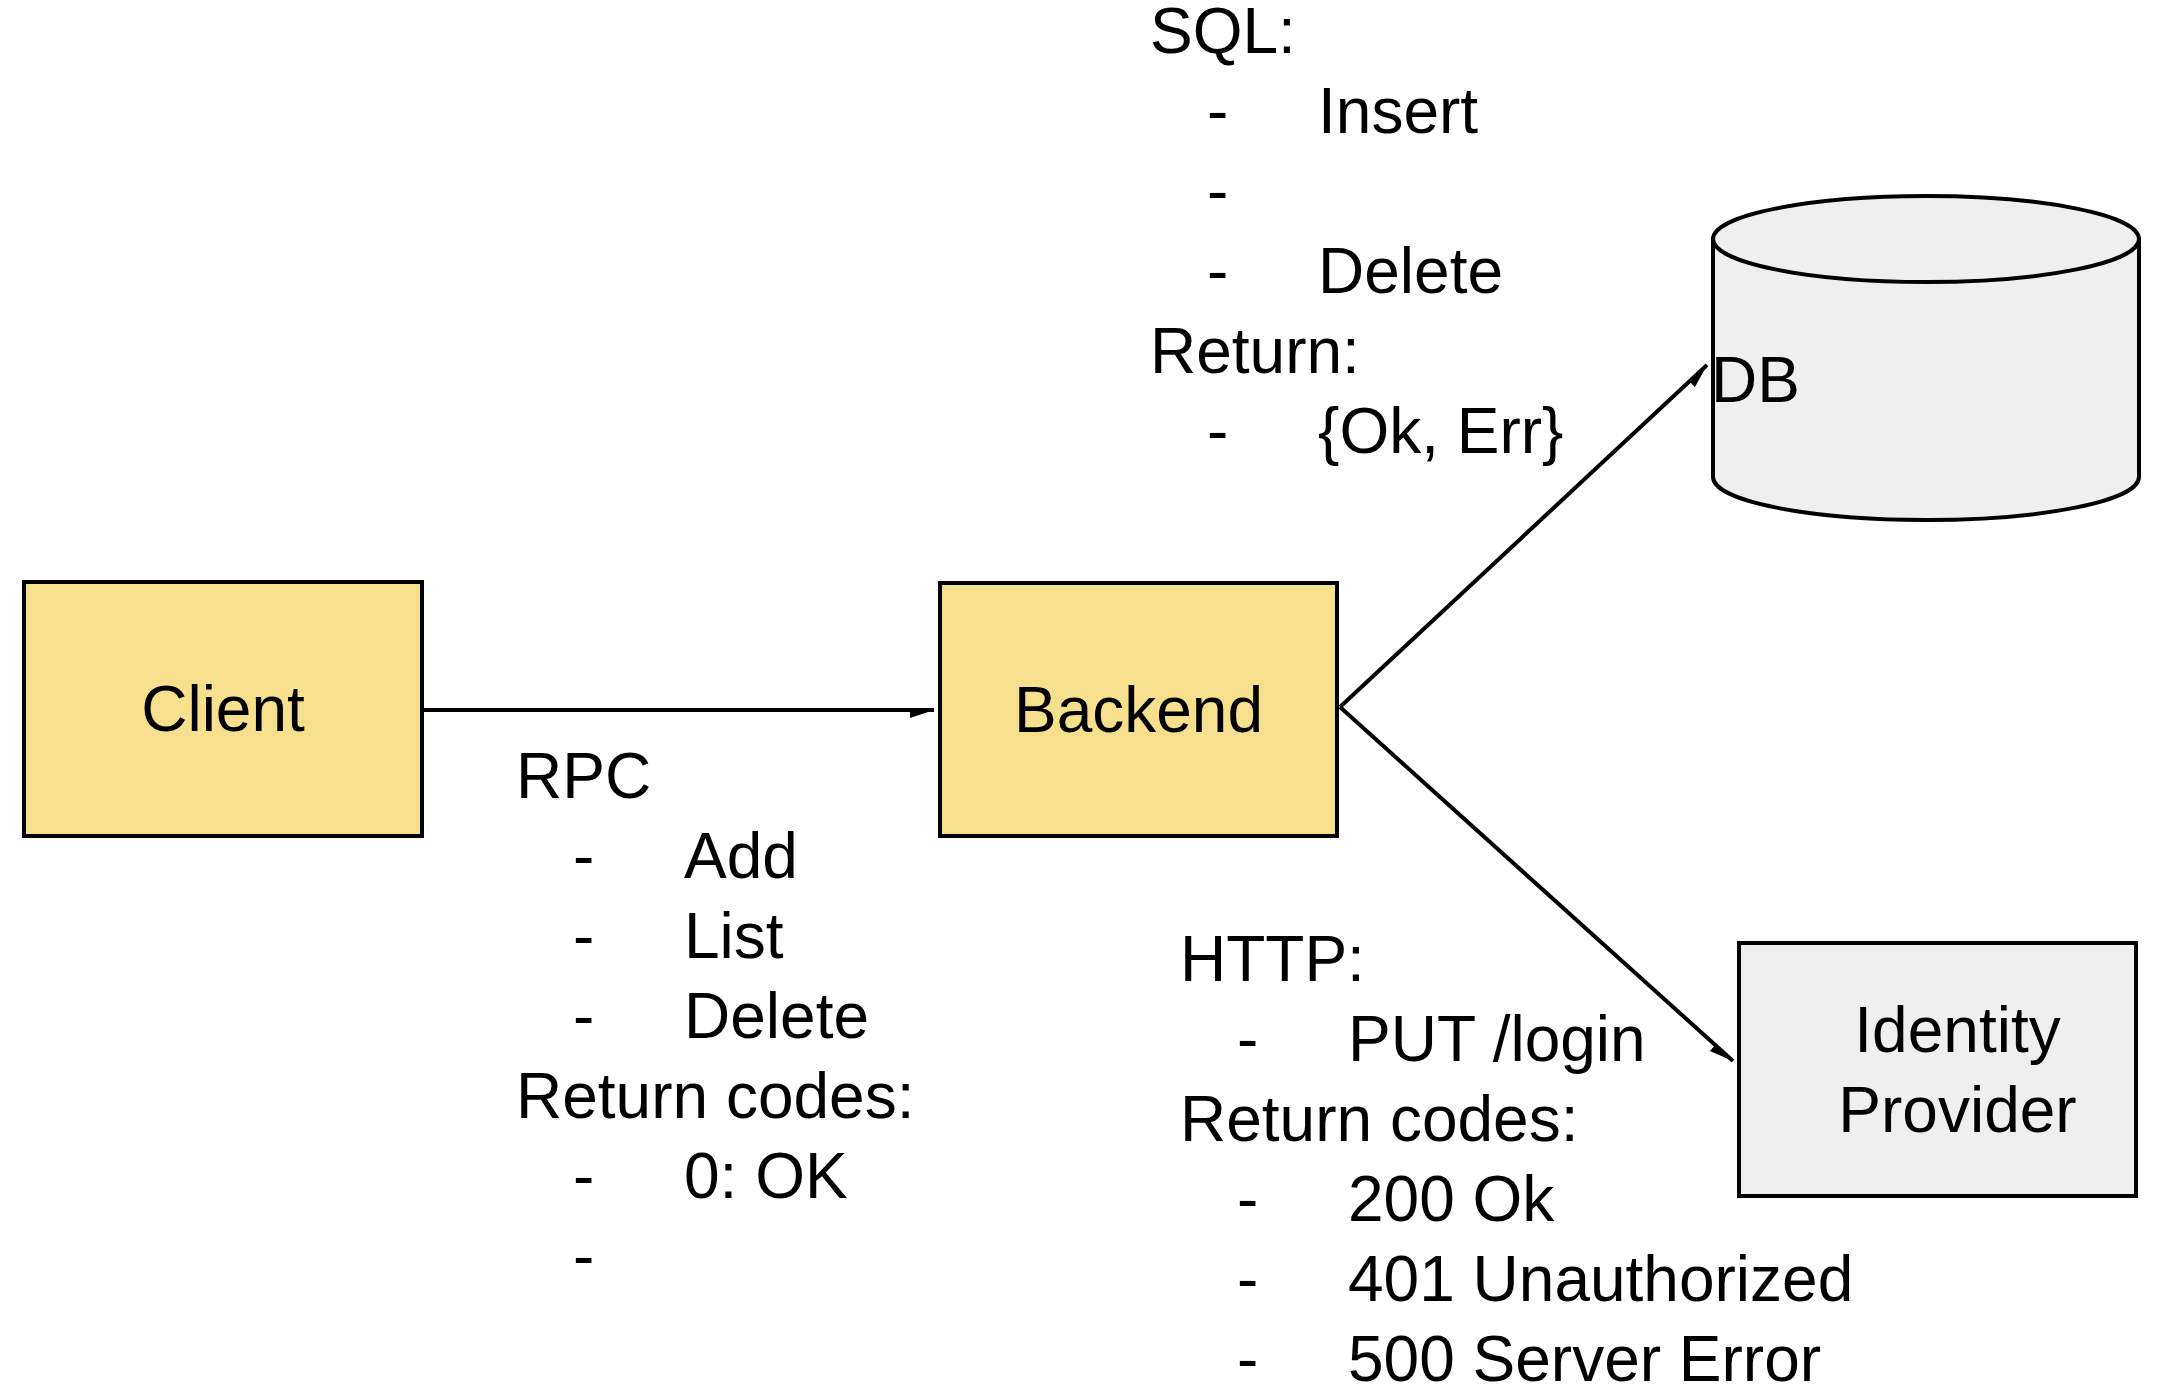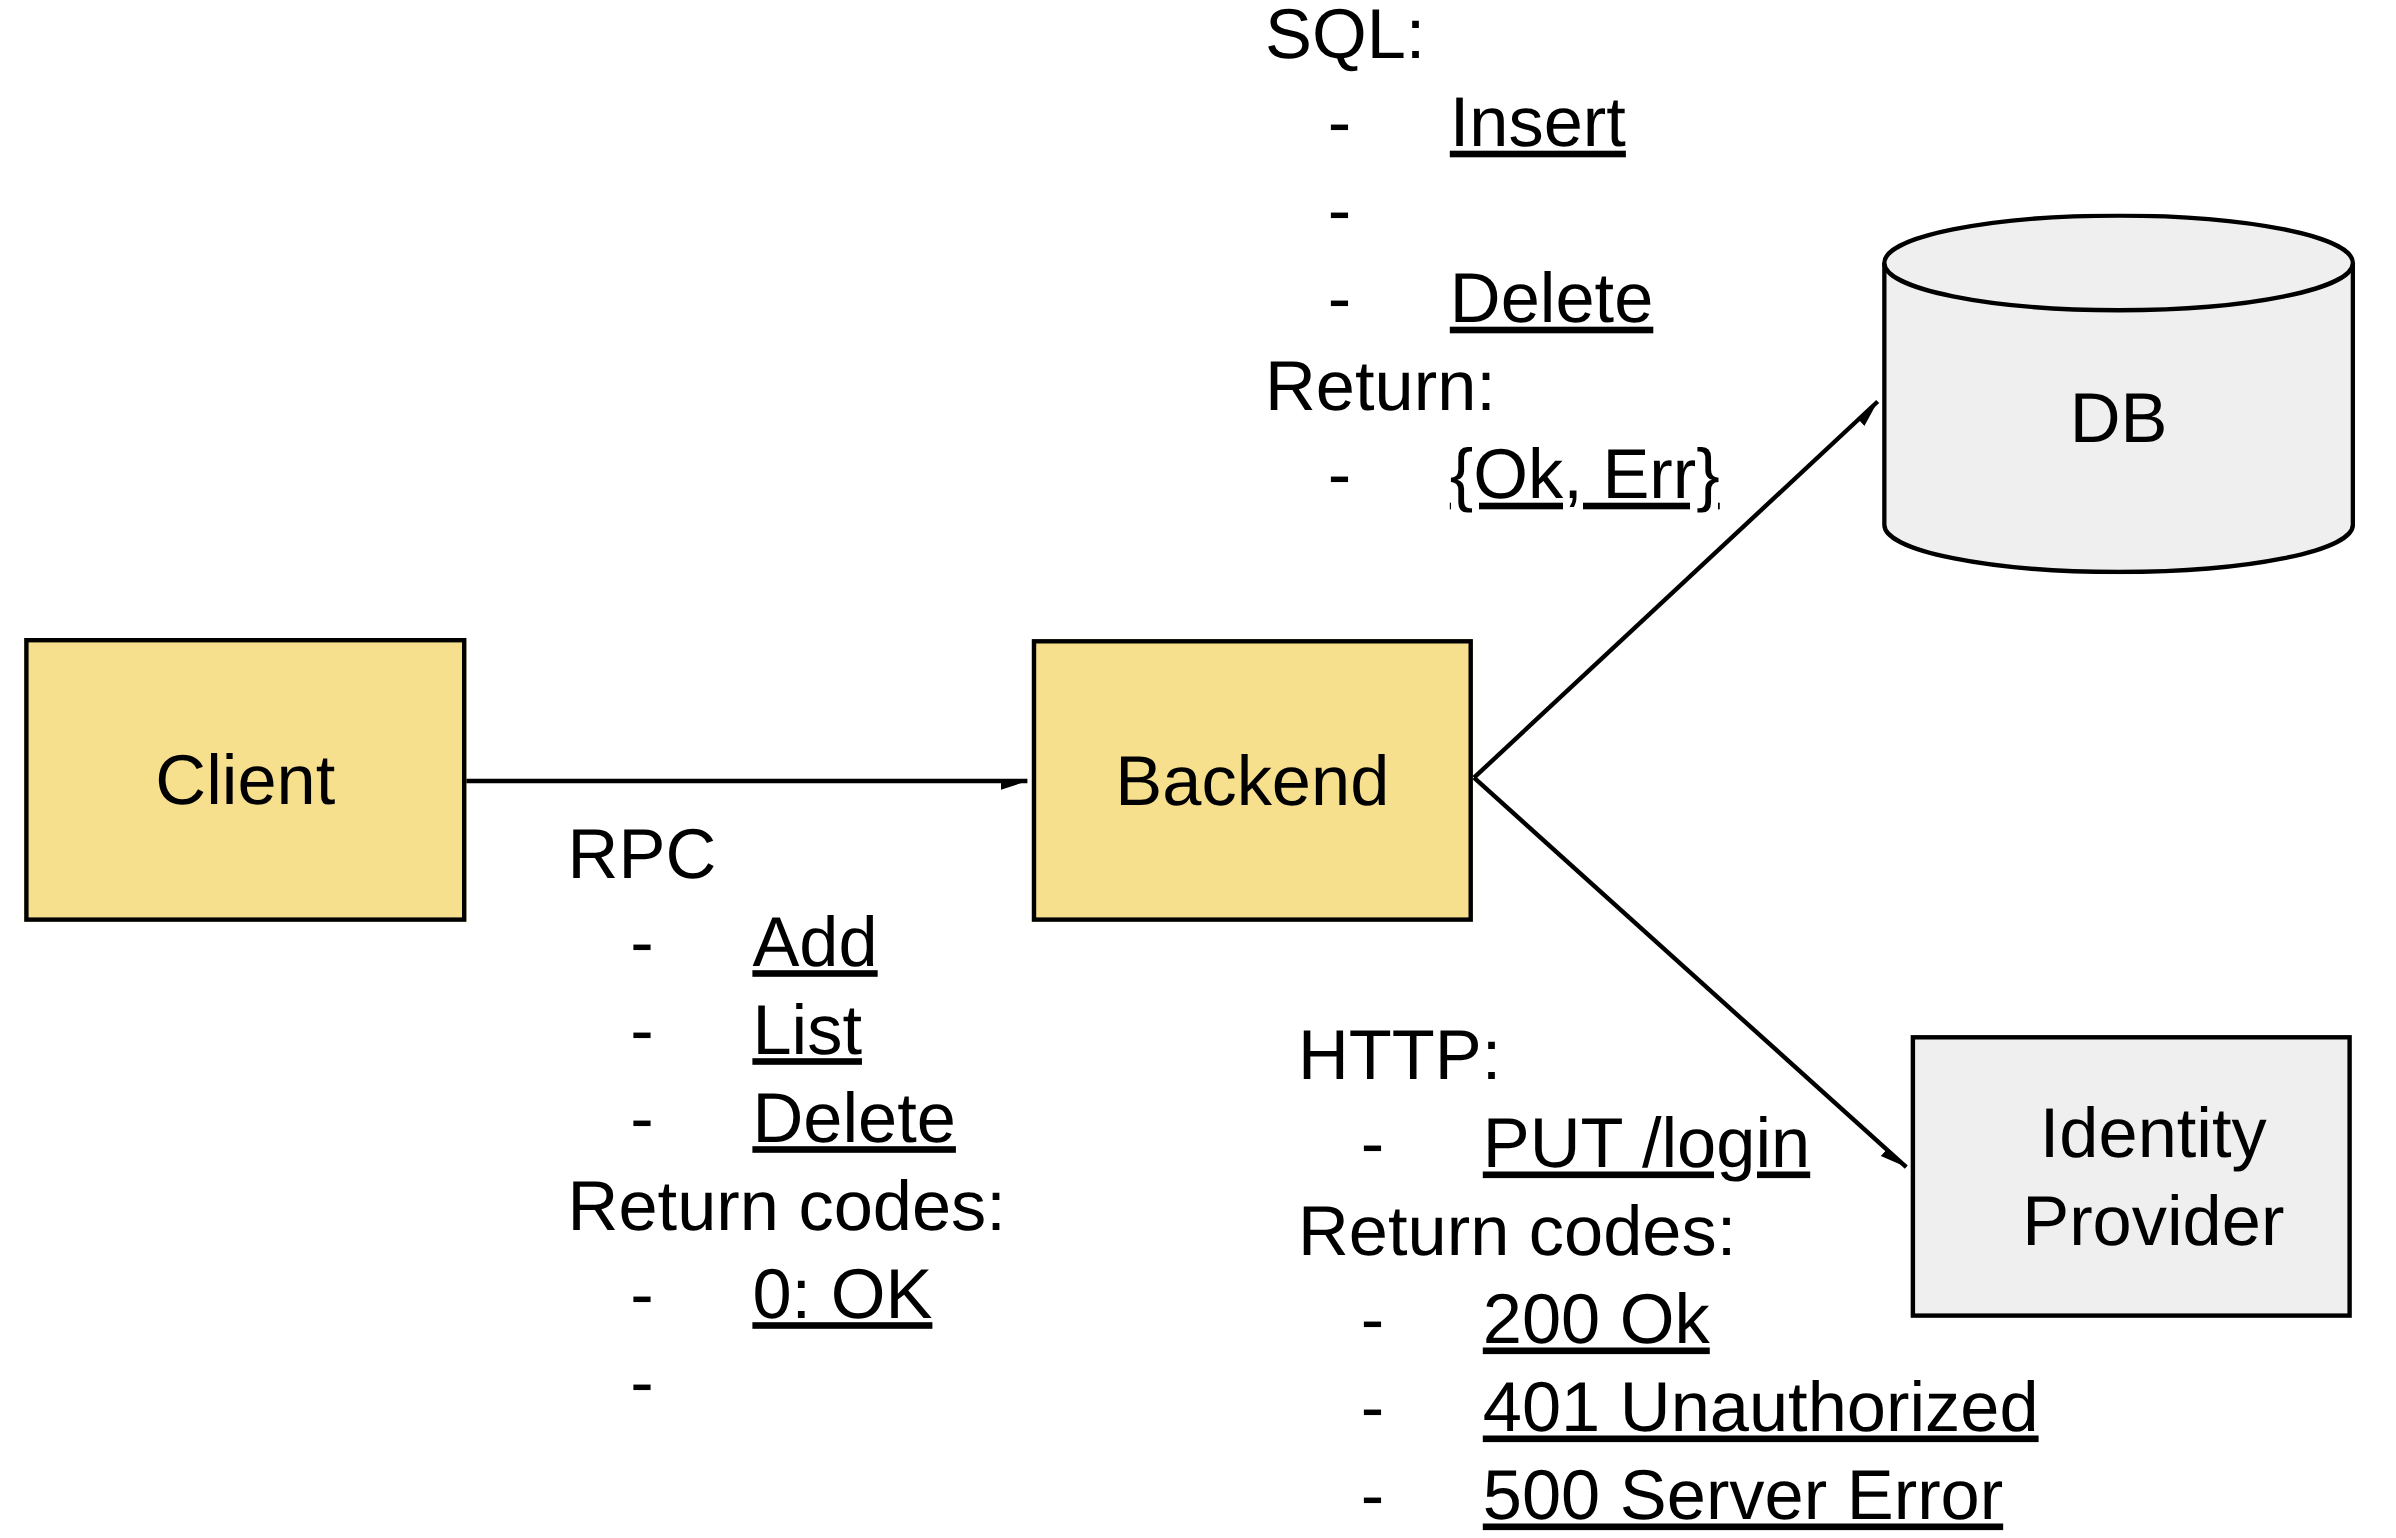--- a/index.html
+++ b/index.html
@@ -23,36 +23,36 @@
   .node.yellow{background:var(--yellow,#f6e08e);}
   .node.gray{background:var(--gray,#efefef);}
   #client-box{left:22px;top:580px;width:402px;height:258px;}
   #backend-box{left:938px;top:581px;width:401px;height:257px;}
   #idp-box{left:1737px;top:941px;width:401px;height:257px;padding-left:40px;}
   
   #db-shape{position:absolute;left:1711px;top:194px;width:430px;height:328px;}
   #db-shape .body,#db-shape .lid{fill:var(--gray,#efefef);stroke:var(--ink,#000000);stroke-width:4;}
   #db-label{
     position:absolute;left:1711px;top:237px;width:430px;height:285px;
-    display:flex;align-items:center;justify-content:center;
+    display:flex;align-items:center;justify-content:flex-start;
     font-size:64px;line-height:80px;
   }
   
   #edges{position:absolute;left:0;top:0;width:2178px;height:1398px;pointer-events:none;}
   #edges line{stroke:var(--ink,#000000);stroke-width:4;}
   #edges .head{fill:var(--ink,#000000);}
   
   .note{
     position:absolute;
     font-size:64px;line-height:80px;
     white-space:nowrap;
   }
   .note .line{position:relative;height:80px;}
   .note .line .dash{position:absolute;left:57px;}
-  .note .line .item{display:inline-block;margin-left:168px;text-decoration:underline;}
+  .note .line .item{display:inline-block;margin-left:168px;}
 </style>
 </head>
 <body>
 
 <div id="canvas">
 
   <svg id="edges" width="2178" height="1398" viewBox="0 0 2178 1398">
     <defs>
       <marker id="arrowhead" markerUnits="userSpaceOnUse" markerWidth="26" markerHeight="18" refX="24" refY="0" orient="auto">
         <path class="head" d="M0,-8 L24,0 L0,8 Z"></path>

